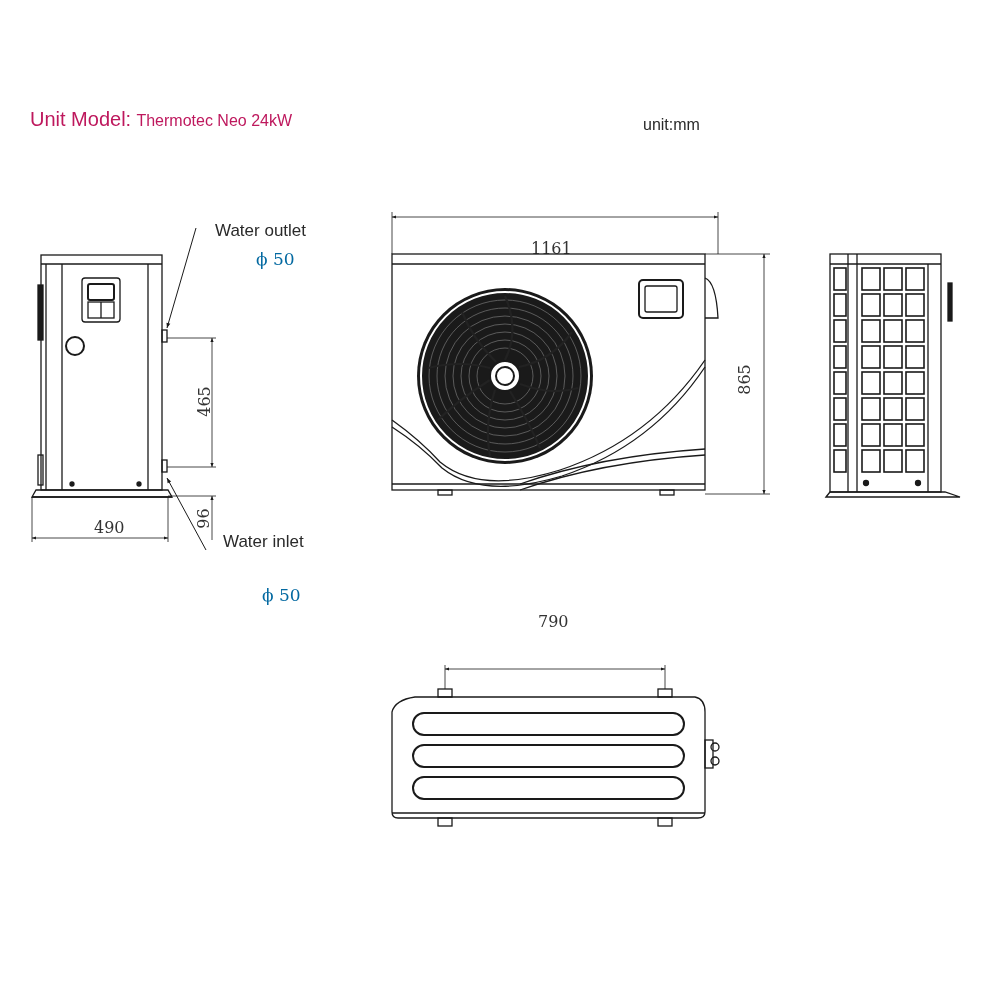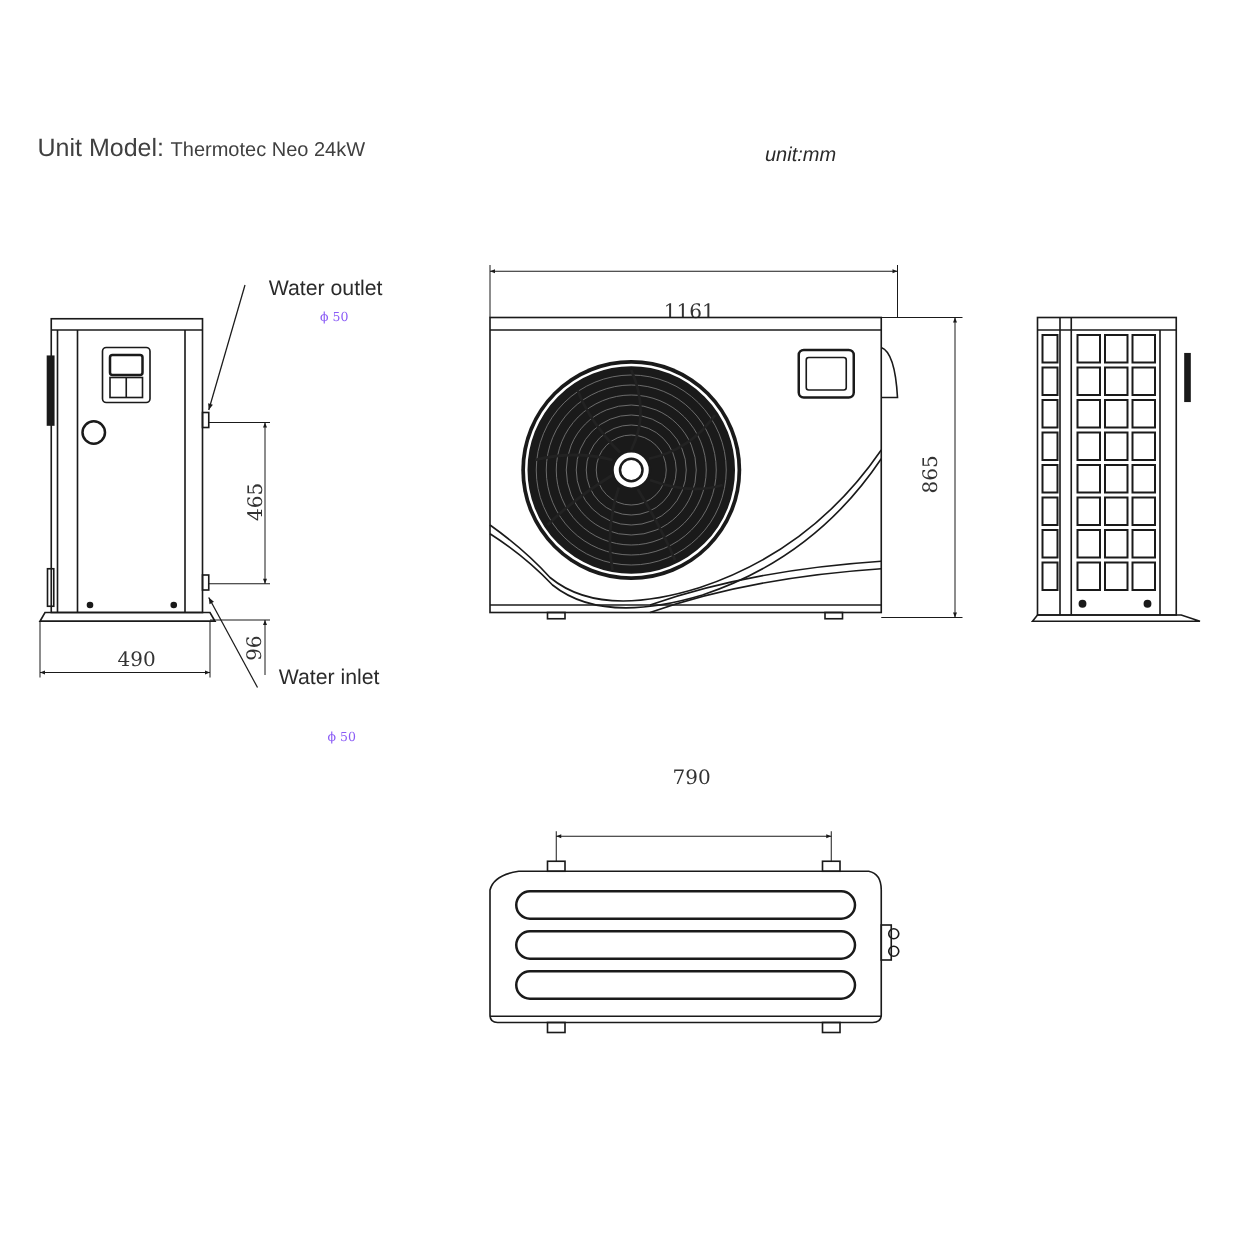--- a/index.html
+++ b/index.html
@@ -1,23 +1,23 @@
 <!DOCTYPE html>
 <html><head>
 <meta charset="utf-8">
 <style>
   html, body { margin:0; padding:0; background:#ffffff; }
   body { width:1000px; height:1000px; position:relative; overflow:hidden; font-family:"Liberation Sans", sans-serif; color:#222; }
   .abs { position:absolute; }
-  .title { left:30px; top:108px; font-size:19px; color:#404040; white-space:nowrap; }
+  .title { left:30px; top:108px; font-size:19px; color:#be185d; white-space:nowrap; }
   .title .lbl { font-size:20px; }
   .title .val { font-size:16px; }
-  .unit { left:612px; top:116px; font-size:16px; color:#2a2a2a;font-style:italic; }
+  .unit { left:643px; top:116px; font-size:16px; color:#2a2a2a; }
   .note { font-size:17px; color:#2a2a2a; white-space:nowrap; }
-  .phi { font-family:"DejaVu Serif", serif; font-size:10px; color:#8b5cf6; }
+  .phi { font-family:"DejaVu Serif", serif; font-size:17px; color:#0369a1; }
   .dim { font-family:"DejaVu Serif", serif; font-size:16px; color:#333; }
   .rot { transform-origin:center center; transform:rotate(-90deg); }
   svg { position:absolute; left:0; top:0; }
 </style>
 </head>
 <body>
 
 <div class="abs title">
   <span class="lbl">Unit Model:</span>
   <span class="val">Thermotec Neo 24kW</span>

